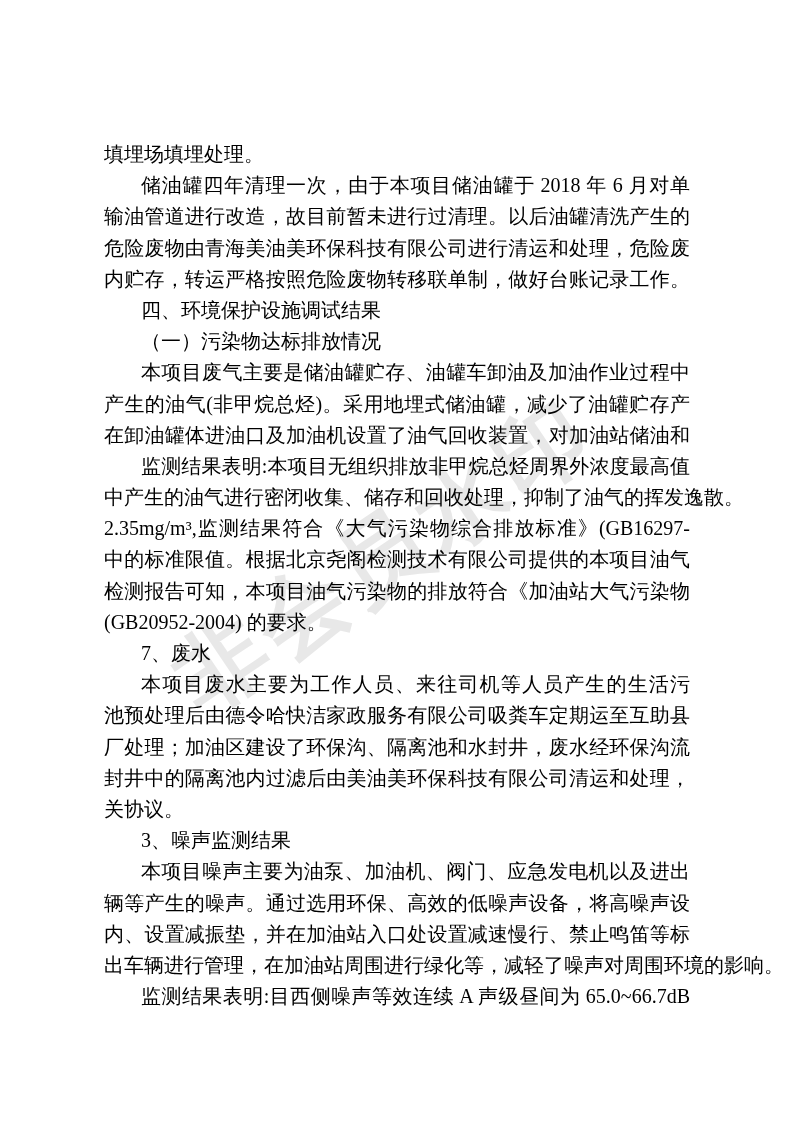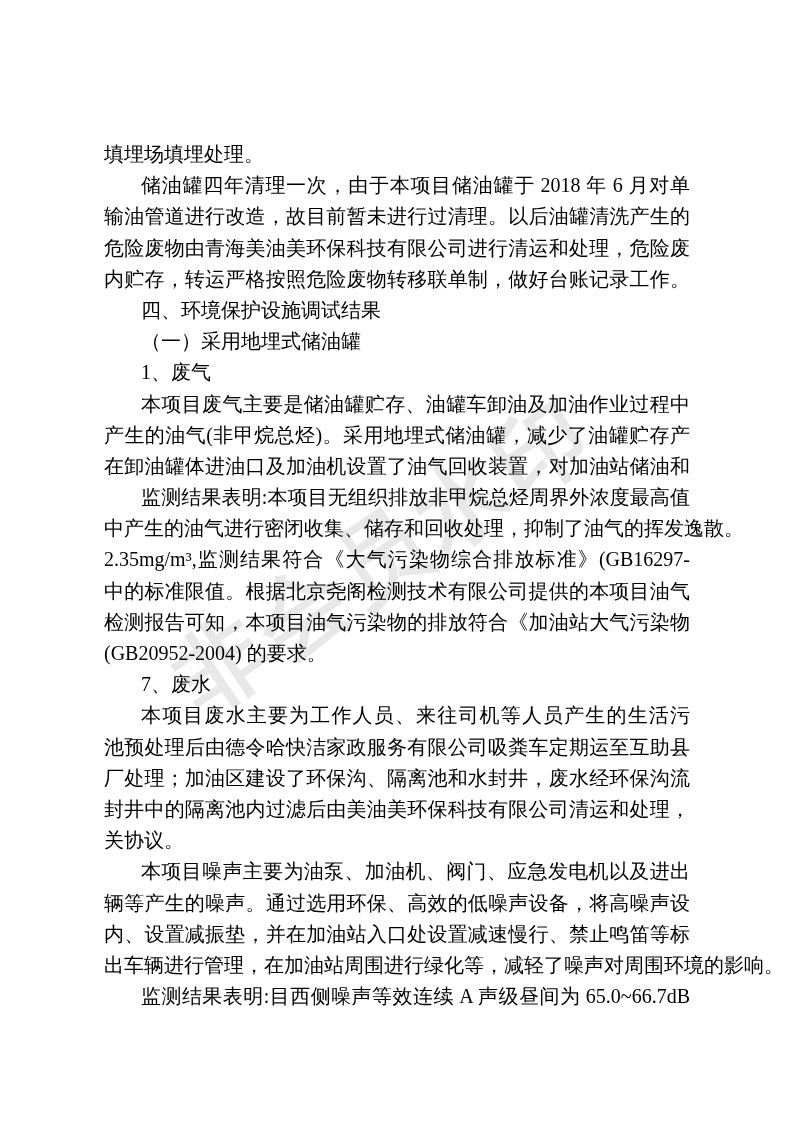--- a/index.html
+++ b/index.html
@@ -63,36 +63,36 @@
 
 <div id="page">
   <div id="watermark" style="color: rgb(232, 232, 232);">非会员水印</div>
   <div id="text-block">
       <div class="ln">填埋场填埋处理。</div>
       <div class="ln indent fill">储油罐四年清理一次，由于本项目储油罐于 2018 年 6 月对单层地埋罐及</div>
       <div class="ln fill">输油管道进行改造，故目前暂未进行过清理。以后油罐清洗产生的废弃物等</div>
       <div class="ln fill">危险废物由青海美油美环保科技有限公司进行清运和处理，危险废物不在站</div>
       <div class="ln fill">内贮存，转运严格按照危险废物转移联单制，做好台账记录工作。因此，本</div>
       <div class="ln indent bold">四、环境保护设施调试结果</div>
-      <div class="ln indent bold">（一）采用地埋式储油罐</div>
-      <div class="ln indent">1、废气</div>
+      <div class="ln indent bold">（一）污染物达标排放情况</div>
       <div class="ln indent fill">本项目废气主要是储油罐贮存、油罐车卸油及加油作业过程中汽油挥发</div>
       <div class="ln fill">产生的油气(非甲烷总烃)。采用地埋式储油罐，减少了油罐贮存产生的损耗:</div>
       <div class="ln fill">在卸油罐体进油口及加油机设置了油气回收装置，对加油站储油和加油过程</div>
       <div class="ln indent fill">监测结果表明:本项目无组织排放非甲烷总烃周界外浓度最高值为</div>
       <div class="ln">中产生的油气进行密闭收集、储存和回收处理，抑制了油气的挥发逸散。</div>
       <div class="ln fill">2.35mg/m³,监测结果符合《大气污染物综合排放标准》(GB16297-1996) 表 2</div>
       <div class="ln fill">中的标准限值。根据北京尧阁检测技术有限公司提供的本项目油气回收装置</div>
       <div class="ln fill">检测报告可知，本项目油气污染物的排放符合《加油站大气污染物排放标准》</div>
       <div class="ln">(GB20952-2004) 的要求。</div>
       <div class="ln indent">7、废水</div>
       <div class="ln indent fill">本项目废水主要为工作人员、来往司机等人员产生的生活污水，经化粪</div>
       <div class="ln fill">池预处理后由德令哈快洁家政服务有限公司吸粪车定期运至互助县污水处理</div>
       <div class="ln fill">厂处理；加油区建设了环保沟、隔离池和水封井，废水经环保沟流至防渗水</div>
       <div class="ln fill">封井中的隔离池内过滤后由美油美环保科技有限公司清运和处理，已签订相</div>
       <div class="ln">关协议。</div>
+      <div class="ln indent">3、噪声监测结果</div>
       <div class="ln indent fill">本项目噪声主要为油泵、加油机、阀门、应急发电机以及进出加油站车</div>
       <div class="ln fill">辆等产生的噪声。通过选用环保、高效的低噪声设备，将高噪声设备置于室</div>
       <div class="ln fill">内、设置减振垫，并在加油站入口处设置减速慢行、禁止鸣笛等标识牌对进</div>
       <div class="ln">出车辆进行管理，在加油站周围进行绿化等，减轻了噪声对周围环境的影响。</div>
       <div class="ln indent fill">监测结果表明:目西侧噪声等效连续 A 声级昼间为 65.0~66.7dB（A），夜</div>
     </div>
 </div>
 
 </body></html>

